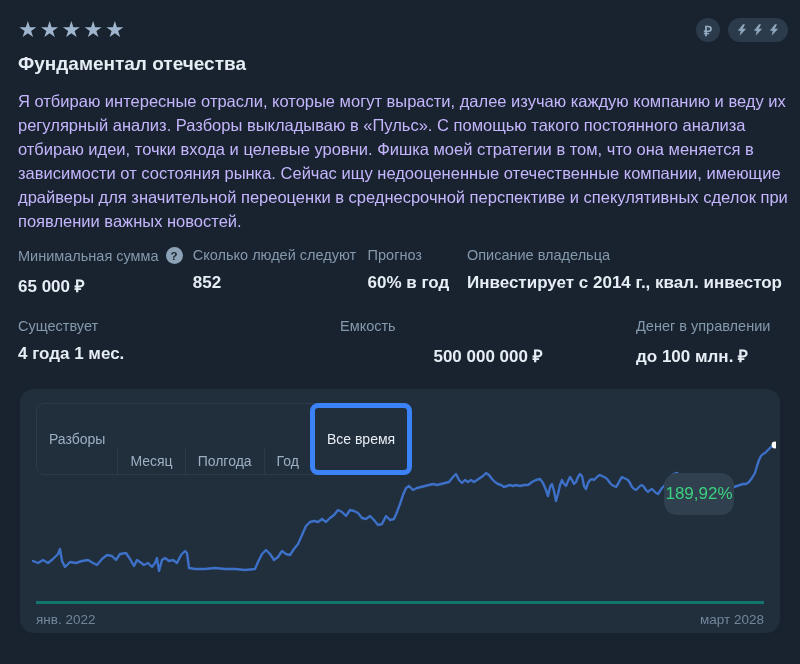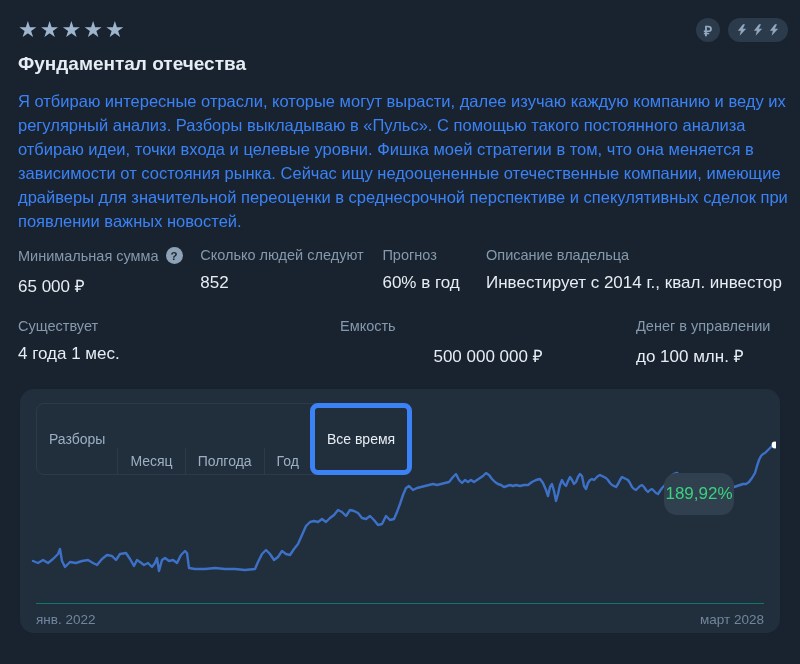--- a/index.html
+++ b/index.html
@@ -18,29 +18,29 @@
     width:24px; height:24px; border-radius:50%; background:#2b3b4b;
     color:#93a9bf; font-weight:700; font-size:14px;
     display:flex; align-items:center; justify-content:center;
   }
   .energy {
     height:24px; border-radius:12px; background:#2b3b4b;
     display:flex; align-items:center; gap:6px; padding:0 9px;
   }
   .bolt { width:10px; height:14px; display:block; }
   .title { margin:11px 18px 0; font-size:19px; font-weight:700; color:#e6edf4; }
-  .desc { margin:14px 12px 0 18px; font-size:16.5px; line-height:24px; color:#3b82f6; }
+  .desc { margin:14px 12px 0 18px; font-size:16.5px; line-height:24px; color:#c4b5fd; }
   .stats { margin:14px 18px 0 18px; }
   .stat-row { display:flex; }
   .stat-row.second { margin-top:21px; }
   .stat { display:flex; flex-direction:column; }
   .r1c1 { width:190px; } .r1c2 { width:190px; } .r1c3 { width:108px; } .r1c4 { flex:1; }
   .r2c1 { width:322px; } .r2c2 { flex:1;text-align:center; } .r2c3 { width:146px; white-space:nowrap; }
   .stat-label { font-size:14.5px; color:#8599ad; display:flex; align-items:center; gap:7px; white-space:nowrap; }
-  .stat-value { margin-top:10px; font-size:17px; font-weight:400; color:#e6edf4; white-space:nowrap; }
+  .stat-value { margin-top:10px; font-size:17px; font-weight:700; color:#e6edf4; white-space:nowrap; }
   .help {
     width:17px; height:17px; border-radius:50%; background:#8da2b6; color:#1b2530;
     font-size:11.5px; font-weight:700; display:inline-flex; align-items:center; justify-content:center;
     cursor:pointer;
   }
   .chart-card {
     position:relative; margin:22px 20px 0; height:244px;
     background:#212e3c; border-radius:14px;
   }
   .tabs {
@@ -58,21 +58,21 @@
   .chart-wrap { position:absolute; left:0; right:0; top:43px; height:170px; }
   svg.chart { position:absolute; left:8px; top:0; }
   .tooltip {
     position:absolute; left:644px; top:41px; width:70px; height:42px;
     background:#31404f; border-radius:13px;
     display:flex; align-items:center; justify-content:center;
     font-size:17px; color:#3ad17f;
   }
   .axis {
     position:absolute; left:16px; right:16px; bottom:6px;
-    border-top:1px solid #0f766e; padding-top:8px;
+    border-top:3px solid #0f766e; padding-top:8px;
     display:flex; justify-content:space-between;
     font-size:13.5px; color:#71869c;
   }
 </style>
 </head>
 <body>
 
 <div>
 
   <div class="topbar">

